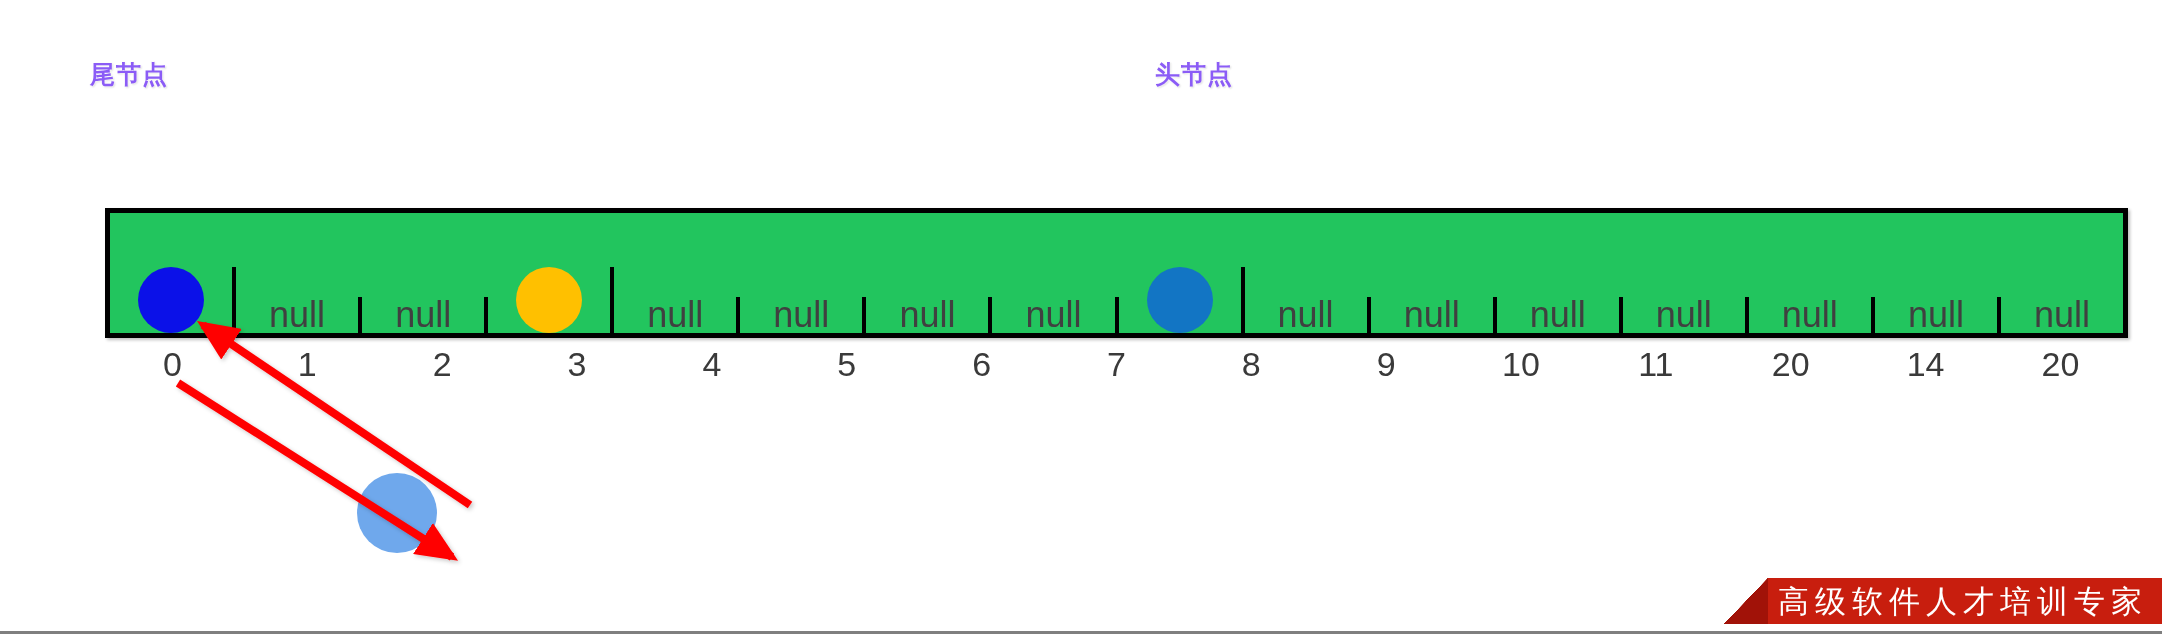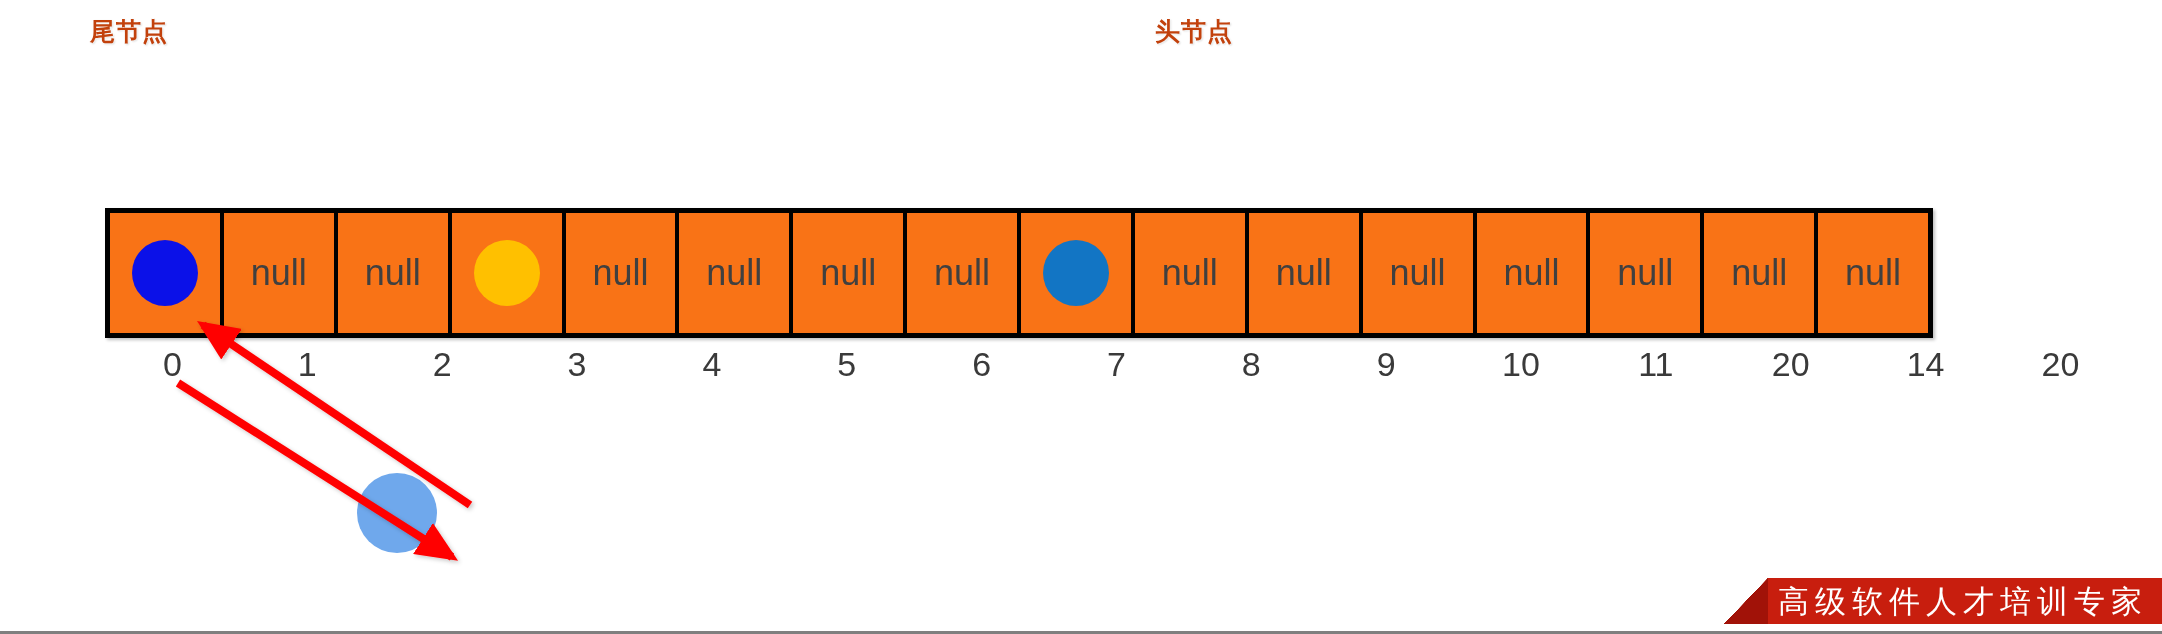--- a/index.html
+++ b/index.html
@@ -17,40 +17,42 @@
     background: #ffffff;
     overflow: hidden;
   }
 
   
   .anno-label {
     position: absolute;
     font-family: "Liberation Sans", sans-serif;
     font-weight: bold;
     font-size: 25px;
-    color: #c2410c;
+    color: #8b5cf6;
     white-space: nowrap;
     text-shadow: 0 0 3px #ffffff, 0 0 3px #ffffff, 1px 1px 2px rgba(0,0,0,0.20);
     letter-spacing: 1px;
+    margin-top: 43px;
   }
   #label-tail { left: 90px;  top: 15px; }
   #label-head { left: 1155px; top: 15px; }
 
   
   #array-table {
     position: absolute;
     left: 105px;
     top: 208px;
-    width: 1828px;
+    width: 2023px;
     height: 130px;
     border: 5px solid #000000;
     box-sizing: border-box;
     display: flex;
-    background: #f97316;
+    background: #22c55e;
     box-shadow: 2px 2px 3px rgba(0,0,0,0.25);
+    align-items: flex-end;
   }
   .cell {
     flex: 1 1 0;
     border-right: 4px solid #000000;
     box-sizing: border-box;
     position: relative;
     display: flex;
     align-items: center;
     justify-content: center;
     background: transparent;

